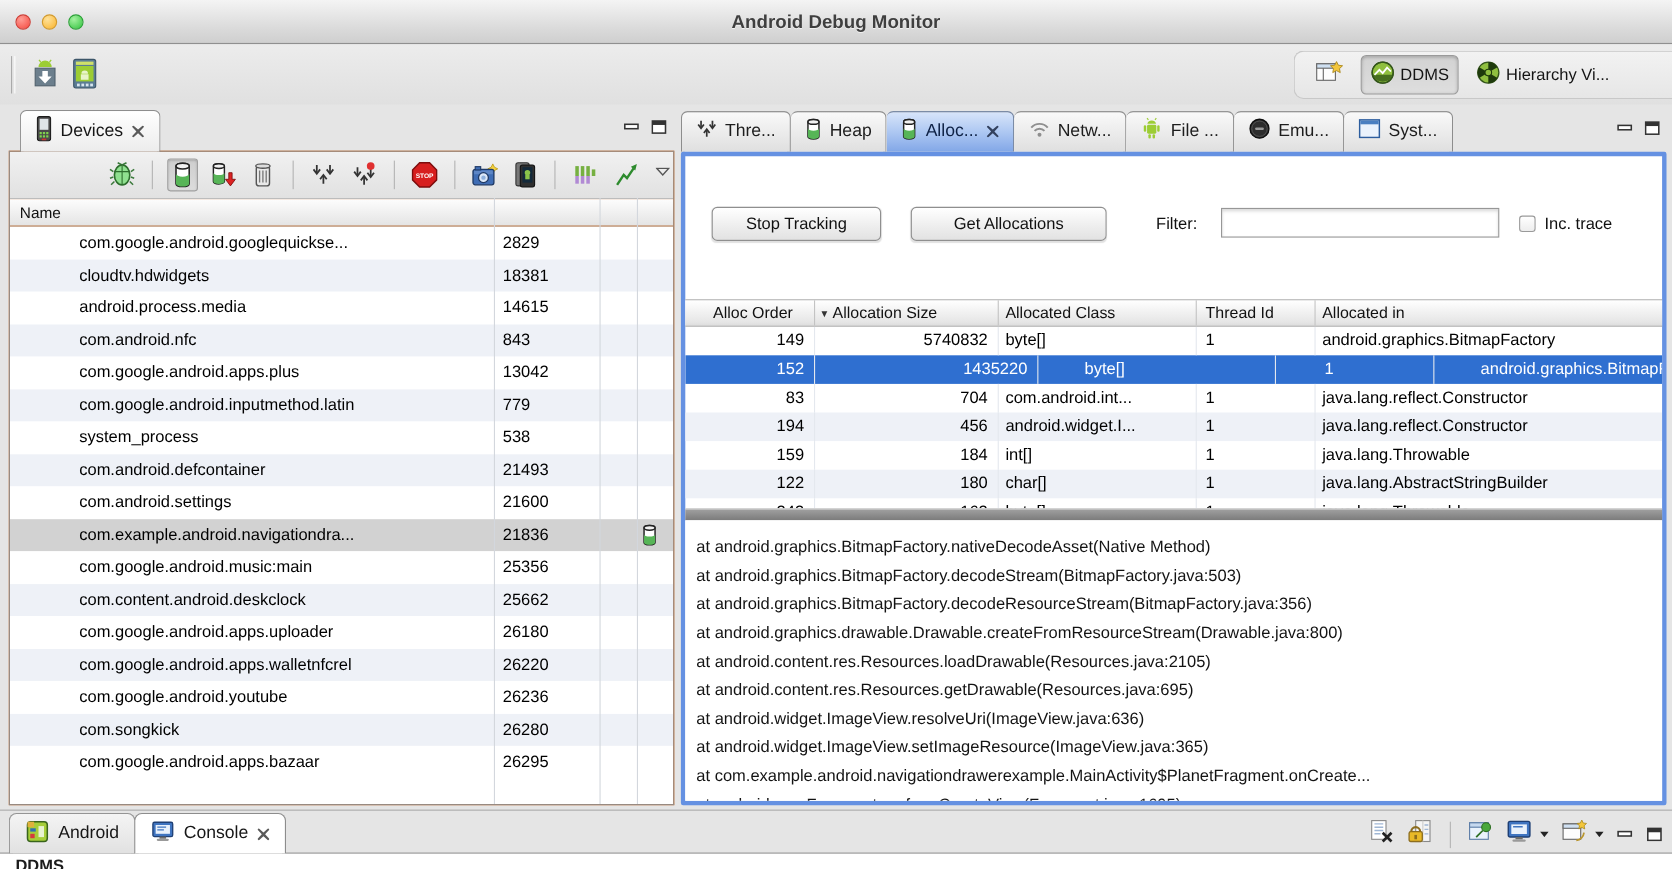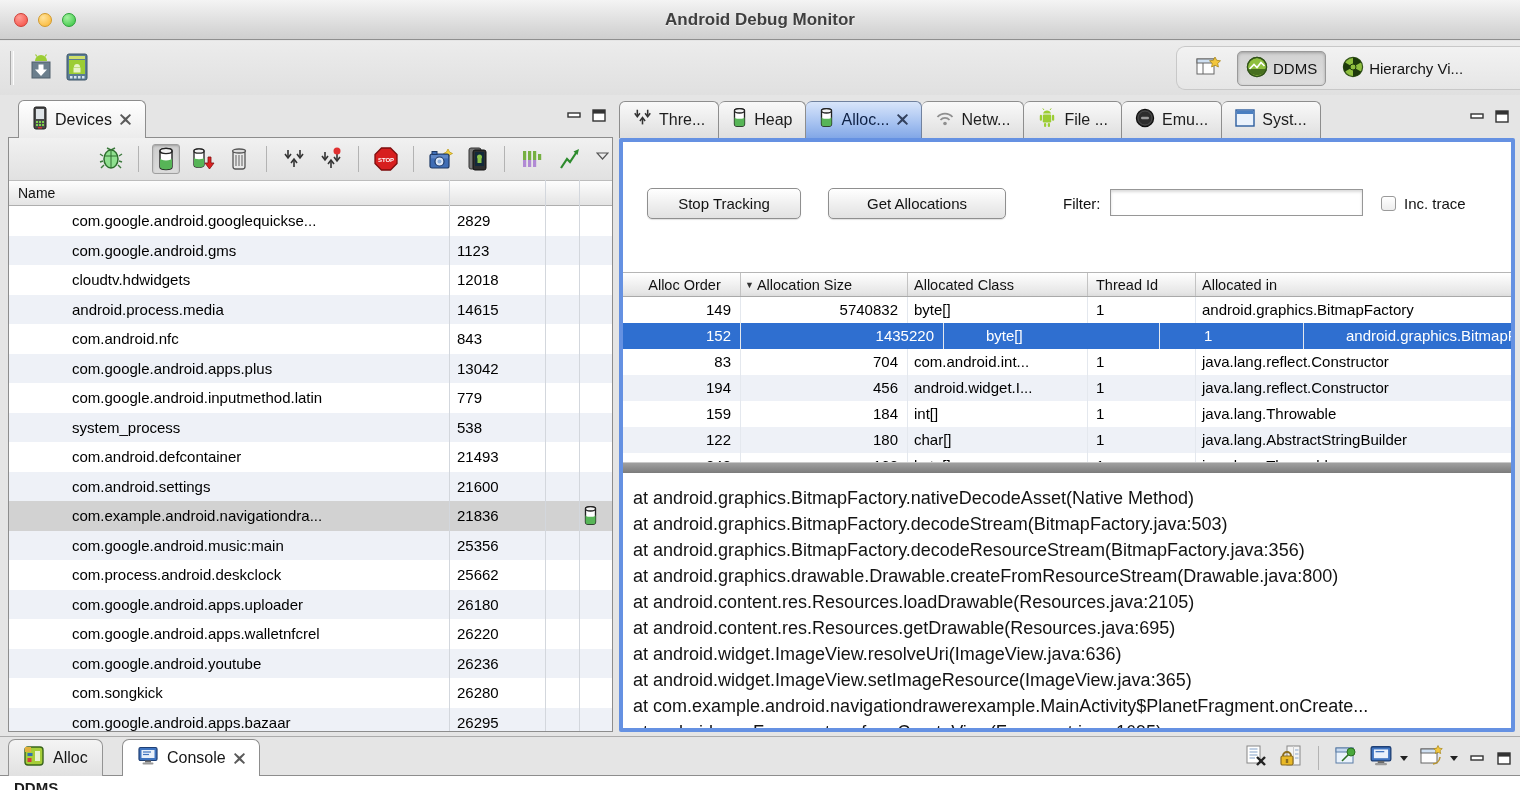--- a/index.html
+++ b/index.html
@@ -77,21 +77,21 @@
     border-color:#71829f; color:#0e2145; }
   .rtab .xwrap { color:#33415e; display:flex; }
   .r-minmax { position:absolute; right:5px; top:9px; }
 
   .alloc-content { position:absolute; left:0; right:0; top:38px; bottom:0;
     background:#fff; border:4px solid #6591e2; border-radius:2px; }
   .btn { position:absolute; height:31px; border:1px solid #8f8f8f; border-radius:5px;
     background:linear-gradient(#ffffff,#ededed 60%,#e2e2e2);
     font-size:15px; color:#111; text-align:center; line-height:29px;
     box-shadow:0 1px 1px rgba(0,0,0,.12); }
-  .filter-label { position:absolute; left:440px; top:53px; font-size:15px; color:#111; }
+  .filter-label { position:absolute; left:428px; top:53px; font-size:15px; color:#111; }
   .filter-input { position:absolute; left:487px; top:47px; width:253px; height:27px;
     border:1px solid #979797; background:#fff; box-shadow:inset 0 2px 3px rgba(0,0,0,.15);
     font-size:14px; padding:0 6px; font-family:"Liberation Sans",sans-serif; }
   .chk { position:absolute; left:758px; top:54px; width:15px; height:15px;
     border:1px solid #9a9a9a; border-radius:3px; background:linear-gradient(#fff,#ededed); }
   .chk-label { position:absolute; left:781px; top:53px; font-size:15px; color:#111; }
 
   .alloc-header { position:absolute; left:0; right:0; top:130px; height:25px; display:flex;
     background:linear-gradient(#ffffff,#e6e6e6 85%,#dddddd);
     border-top:1px solid #b5b5b5; border-bottom:1px solid #a9a9a9;
@@ -108,21 +108,21 @@
   .c-class { width:180px; padding-left:6px; }
   .c-thread{ width:108px; padding-left:8px; }
   .c-in    { flex:1; padding-left:6px; border-right:none; }
   .hc-order { width:118px;justify-content:center; } .hc-size { width:167px; padding-left:4px; }
   .hc-class { width:180px; } .hc-thread { width:108px; padding-left:8px; } .hc-in { flex:1; border-right:none; }
 
   .splitter { position:absolute; left:0; right:0; top:320px; height:11px;
     background:linear-gradient(#a0a0a0,#7b7b7b); border-top:1px solid #c9c9c9; }
   .stacktrace { position:absolute; left:0; right:0; top:331px; bottom:0; overflow:hidden;
     background:#fff; padding:12px 0 0 10px; }
-  .stline { font-size:18px; color:#131313; line-height:26px; white-space:nowrap; }
+  .stline { font-size:15px; color:#131313; line-height:26px; white-space:nowrap; }
 
   
   .bottom-panel { position:absolute; left:0; top:736px; width:1520px; height:54px;
     border-top:1px solid #ababab; background:#e5e5e5; }
   .btab { position:absolute; top:2px; height:37px; display:flex; align-items:center; gap:8px;
     padding:0 14px; font-size:16px; color:#161616;
     border:1px solid #949494; border-bottom:none; border-radius:7px 7px 0 0;
     background:linear-gradient(#f4f4f4,#e1e1e1); z-index:3; }
   .btab.selected { background:#fff; border-color:#8d8d8d; }
   .console-body { position:absolute; left:0; right:0; top:38px; height:16px;
@@ -367,27 +367,22 @@
     <div class="dev-header">Name</div>
 
     <div class="dev-rows">
 
     <div class="dev-row">
         <span class="dev-name">com.google.android.googlequickse...</span>
         <span class="dev-pid">2829</span>
 
       </div>
         <div class="dev-row">
-        <span class="dev-name">com.google.android.gms</span>
-        <span class="dev-pid">1123</span>
-
-      </div>
-        <div class="dev-row">
         <span class="dev-name">cloudtv.hdwidgets</span>
-        <span class="dev-pid">12018</span>
+        <span class="dev-pid">18381</span>
 
       </div>
         <div class="dev-row">
         <span class="dev-name">android.process.media</span>
         <span class="dev-pid">14615</span>
 
       </div>
         <div class="dev-row">
         <span class="dev-name">com.android.nfc</span>
         <span class="dev-pid">843</span>
@@ -426,21 +421,21 @@
               <path d="M3 11 v9 a6 2.6 0 0 0 12 0 v-9 a6 2.6 0 0 1 -12 0 z" fill="#57b557"></path>
               <ellipse cx="9" cy="4" rx="6" ry="2.6" fill="#f2f2f2" stroke="#222" stroke-width="1.6"></ellipse>
             </svg></span>
       </div>
         <div class="dev-row">
         <span class="dev-name">com.google.android.music:main</span>
         <span class="dev-pid">25356</span>
 
       </div>
         <div class="dev-row">
-        <span class="dev-name">com.process.android.deskclock</span>
+        <span class="dev-name">com.content.android.deskclock</span>
         <span class="dev-pid">25662</span>
 
       </div>
         <div class="dev-row">
         <span class="dev-name">com.google.android.apps.uploader</span>
         <span class="dev-pid">26180</span>
 
       </div>
         <div class="dev-row">
         <span class="dev-name">com.google.android.apps.walletnfcrel</span>
@@ -662,21 +657,21 @@
 
 <div class="bottom-panel">
   <div class="btab" style="left:8px;">
     <span><svg width="22" height="22" viewBox="0 0 22 22">
           <rect x="2" y="2" width="18" height="18" rx="3" fill="#a6ce39" stroke="#39641c" stroke-width="1.4"></rect>
           <rect x="2" y="2" width="6" height="5" fill="#e0b13c"></rect>
           <rect x="4.5" y="8" width="5" height="3" fill="#2f6fb2"></rect>
           <rect x="4.5" y="13" width="4" height="4" fill="#d43c3c"></rect>
           <rect x="12" y="6" width="5" height="10" fill="#e8f2d0"></rect>
         </svg></span>
-    <span>Alloc</span>
+    <span>Android</span>
   </div>
   <div class="btab selected" style="left:122px;">
     <span><svg width="22" height="20" viewBox="0 0 22 20">
           <rect x="2" y="1.5" width="18" height="13" rx="1.5" fill="#3f74c0" stroke="#1e3f74" stroke-width="1.2"></rect>
           <rect x="4.5" y="4" width="13" height="8" fill="#e9f1fb"></rect>
           <line x1="6" y1="6" x2="14" y2="6" stroke="#3f74c0" stroke-width="1.2"></line>
           <line x1="6" y1="8.5" x2="12" y2="8.5" stroke="#3f74c0" stroke-width="1.2"></line>
           <rect x="8" y="14.5" width="6" height="2" fill="#6b6b6b"></rect>
           <rect x="5.5" y="16.5" width="11" height="2" rx="1" fill="#9a9a9a"></rect>
         </svg></span>

